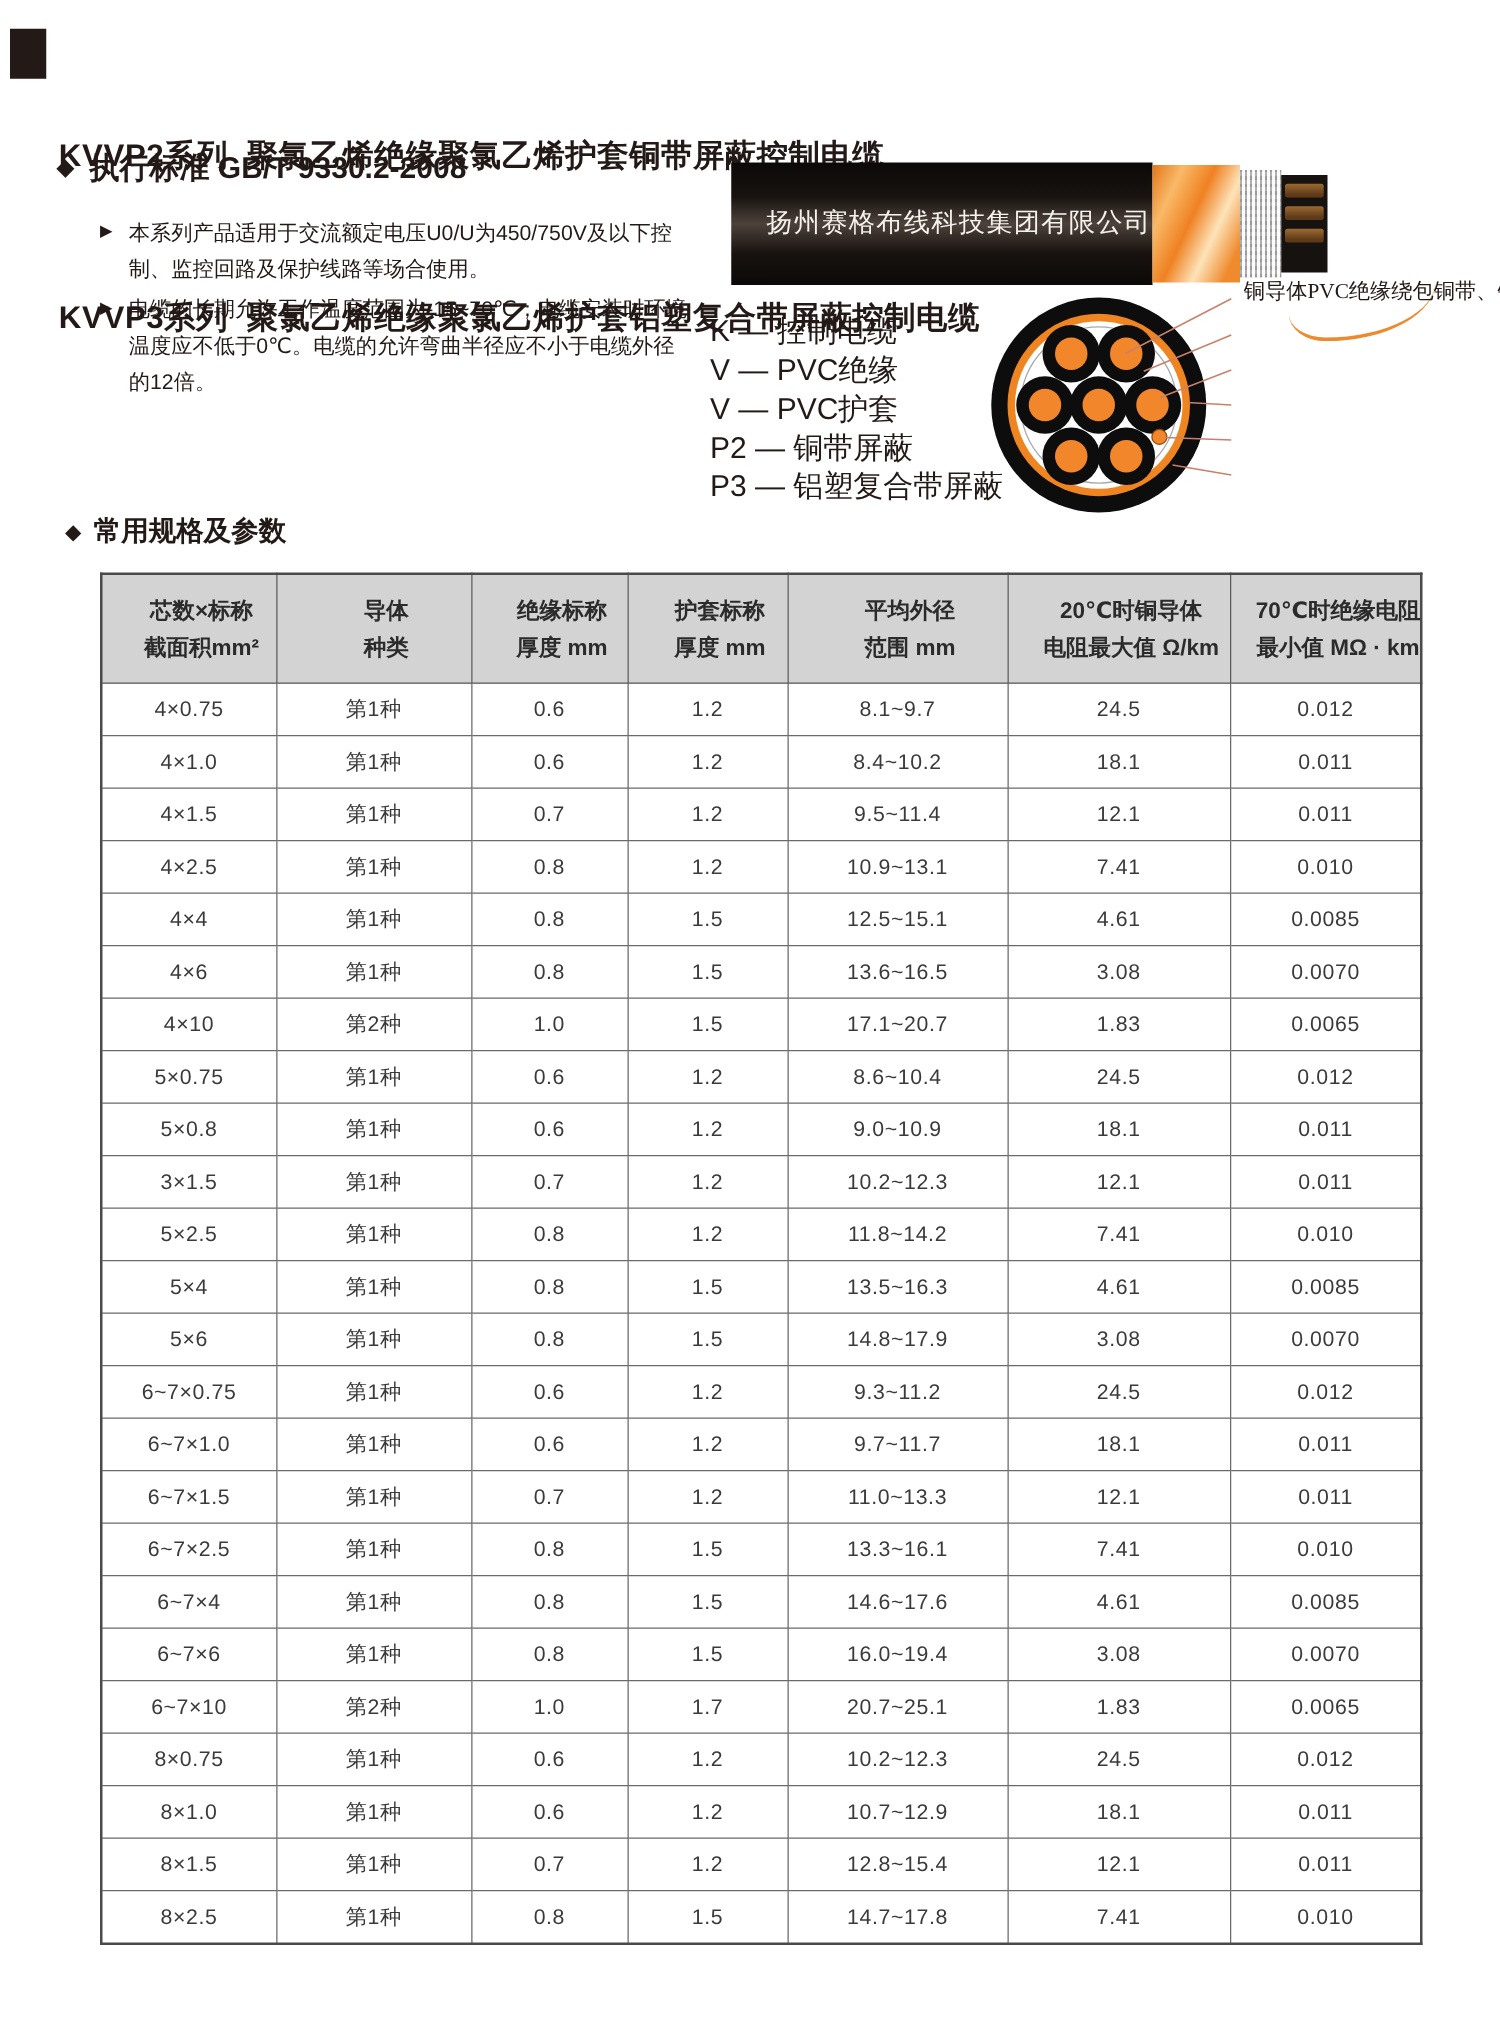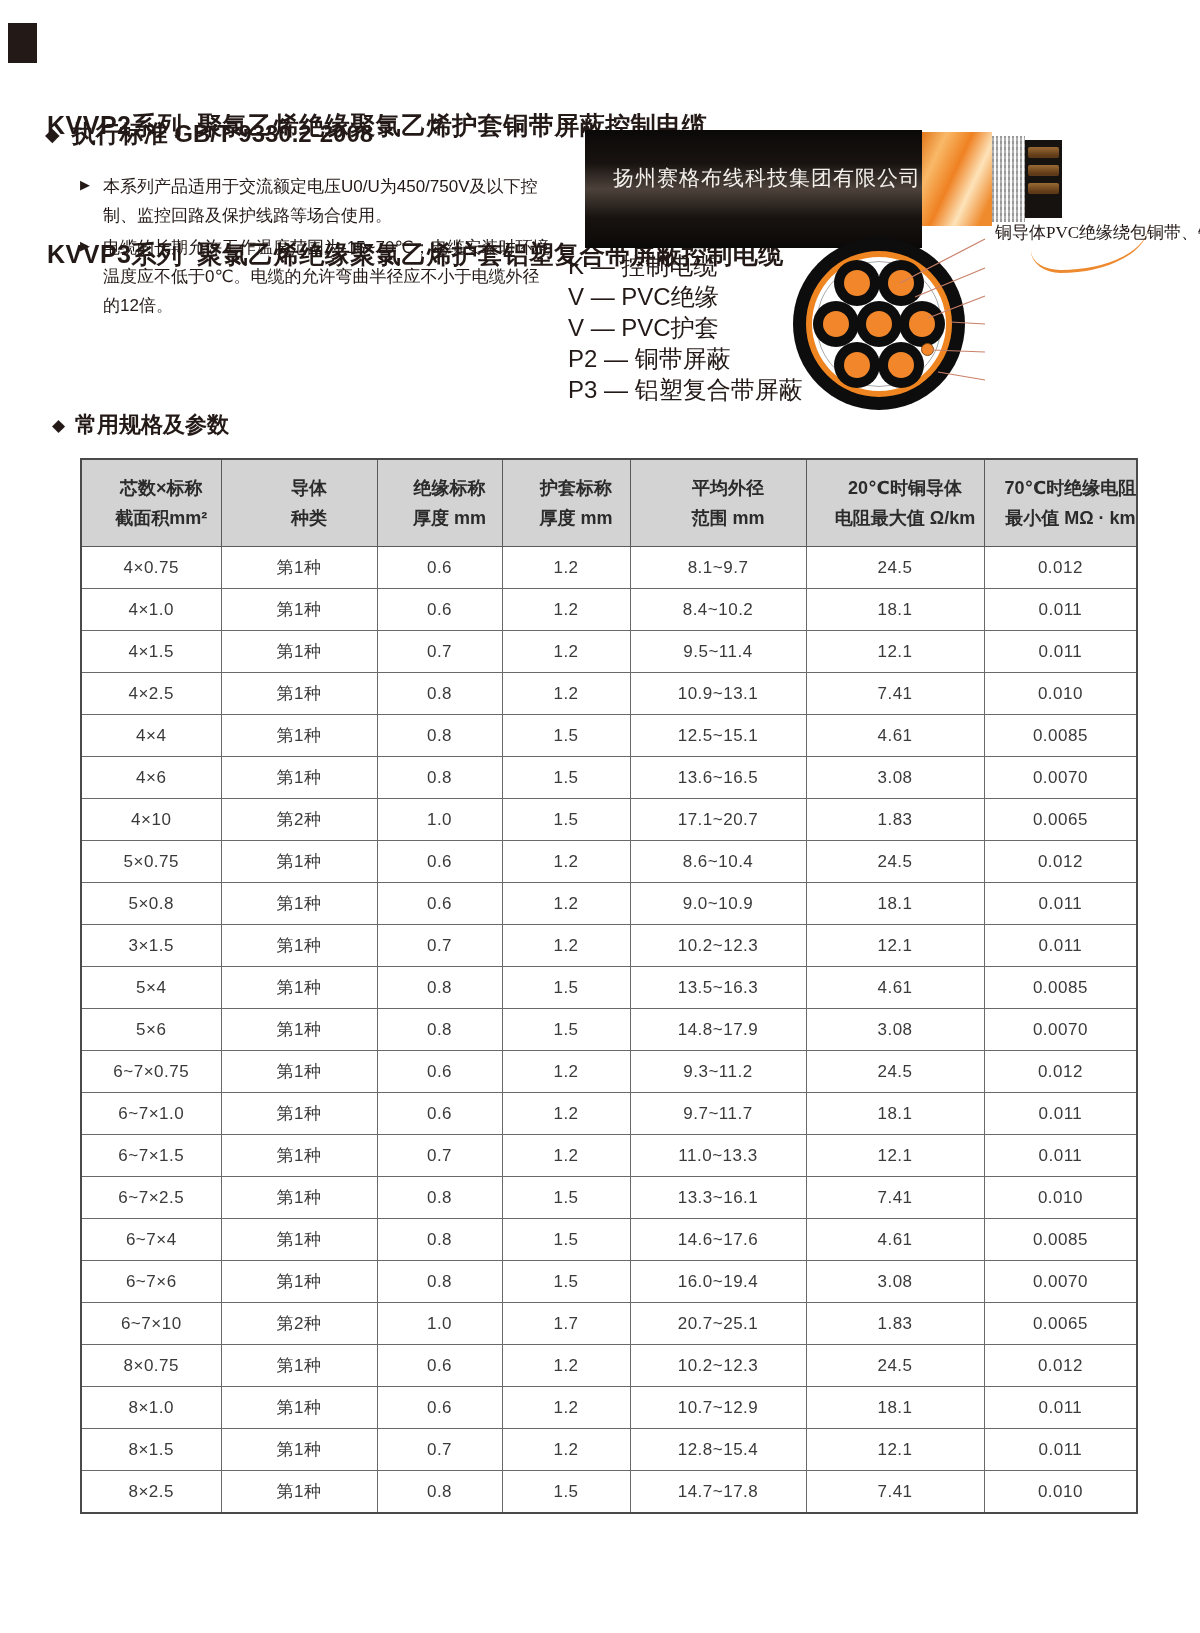--- a/index.html
+++ b/index.html
@@ -15,21 +15,21 @@
   
   .std-heading{position:absolute;left:45px;top:118px;font-size:24px;font-weight:bold;display:flex;align-items:center;}
   .diamond{font-size:19px;margin-right:12px;line-height:1;}
   .diamond.small{font-size:17px;margin-right:10px;}
   
   .bullets{position:absolute;left:80px;top:172px;width:470px;list-style:none;margin:0;padding:0;}
   .bullets li{display:flex;font-size:17px;line-height:29px;margin-bottom:3px;}
   .tri{flex:0 0 auto;font-size:13px;margin:6px 13px 0 0;line-height:1;}
   
   .cable-photo{position:absolute;left:585px;top:130px;width:477px;height:98px;}
-  .photo-body{position:absolute;left:0;top:0;width:337px;height:118px;
+  .photo-body{position:absolute;left:0;top:0;width:337px;height:98px;
     background:linear-gradient(180deg,#0b0908 0%,#181310 28%,#4d423b 50%,#181310 74%,#0b0908 100%);}
   .brand-text{position:absolute;left:28px;top:34px;color:#f5f2ee;font-size:21px;
     font-family:"Liberation Serif","DejaVu Serif",serif;letter-spacing:1px;white-space:nowrap;}
   .photo-tape{position:absolute;left:337px;top:2px;width:70px;height:94px;
     background:linear-gradient(115deg,#e2761b 0%,#f9b968 22%,#ef8122 45%,#fde3b9 66%,#ef8a2d 88%);}
   .photo-braid{position:absolute;left:407px;top:6px;width:33px;height:86px;background-color:#dedede;
     background-image:repeating-linear-gradient(90deg,rgba(120,120,120,.45) 0 2px,rgba(255,255,255,.9) 2px 4px),
       repeating-linear-gradient(0deg,rgba(0,0,0,.18) 0 3px,rgba(255,255,255,0) 3px 6px);}
   .photo-cores{position:absolute;left:440px;top:10px;width:37px;height:78px;background:#161210;}
   .strand{height:11px;margin:7px 3px 0 3px;border-radius:2px;
@@ -326,20 +326,29 @@
       <tr>
         <td>3×1.5</td>
         <td>第1种</td>
         <td>0.7</td>
         <td>1.2</td>
         <td>10.2~12.3</td>
         <td>12.1</td>
         <td>0.011</td>
       </tr>
 
+      <tr>
+        <td>5×2.5</td>
+        <td>第1种</td>
+        <td>0.8</td>
+        <td>1.2</td>
+        <td>11.8~14.2</td>
+        <td>7.41</td>
+        <td>0.010</td>
+      </tr>
 
       <tr>
         <td>5×4</td>
         <td>第1种</td>
         <td>0.8</td>
         <td>1.5</td>
         <td>13.5~16.3</td>
         <td>4.61</td>
         <td>0.0085</td>
       </tr>

